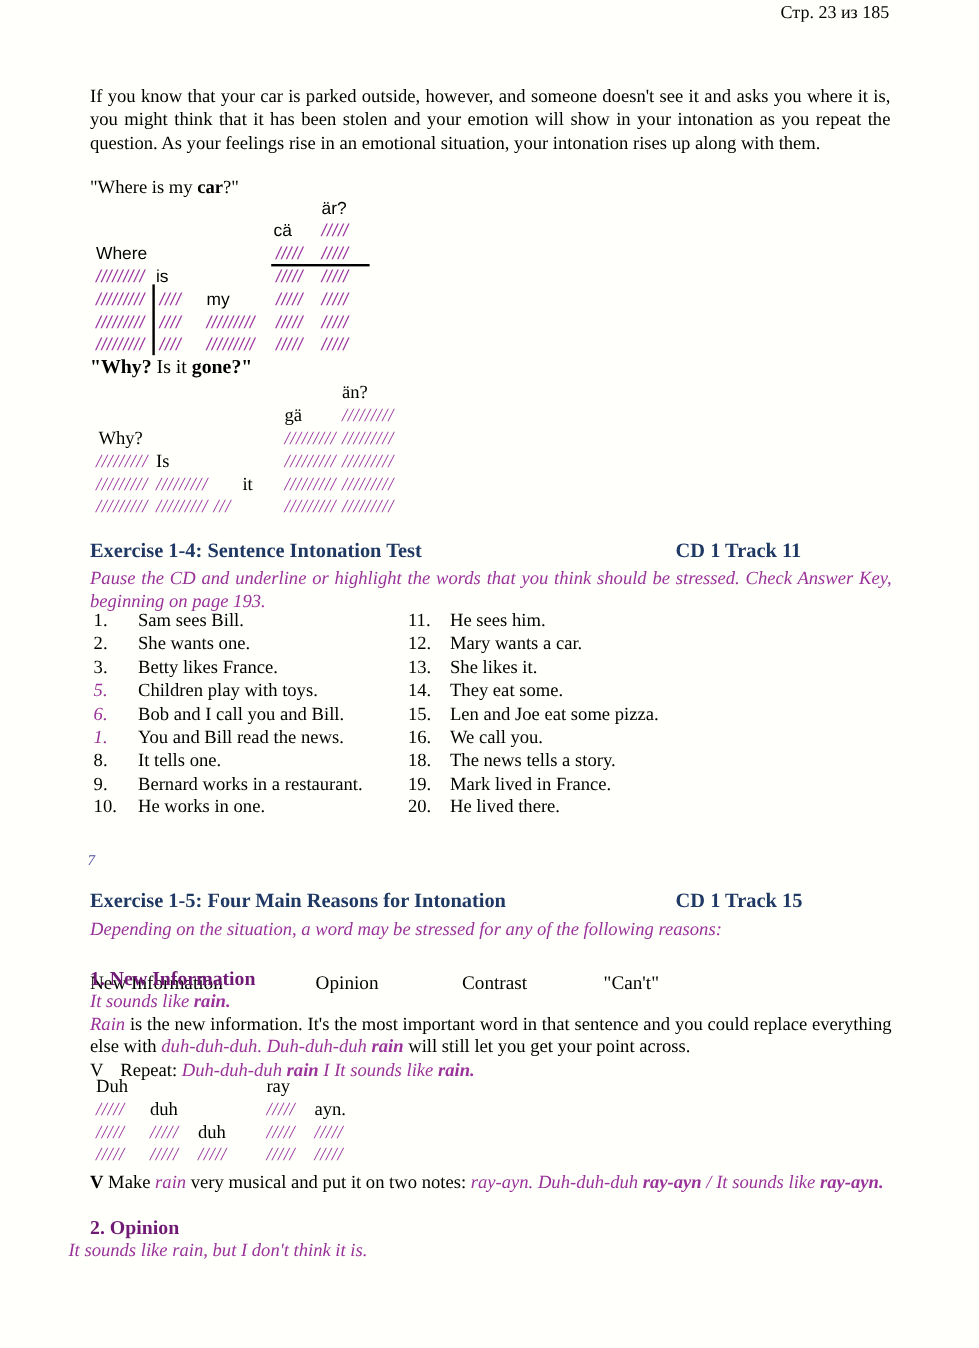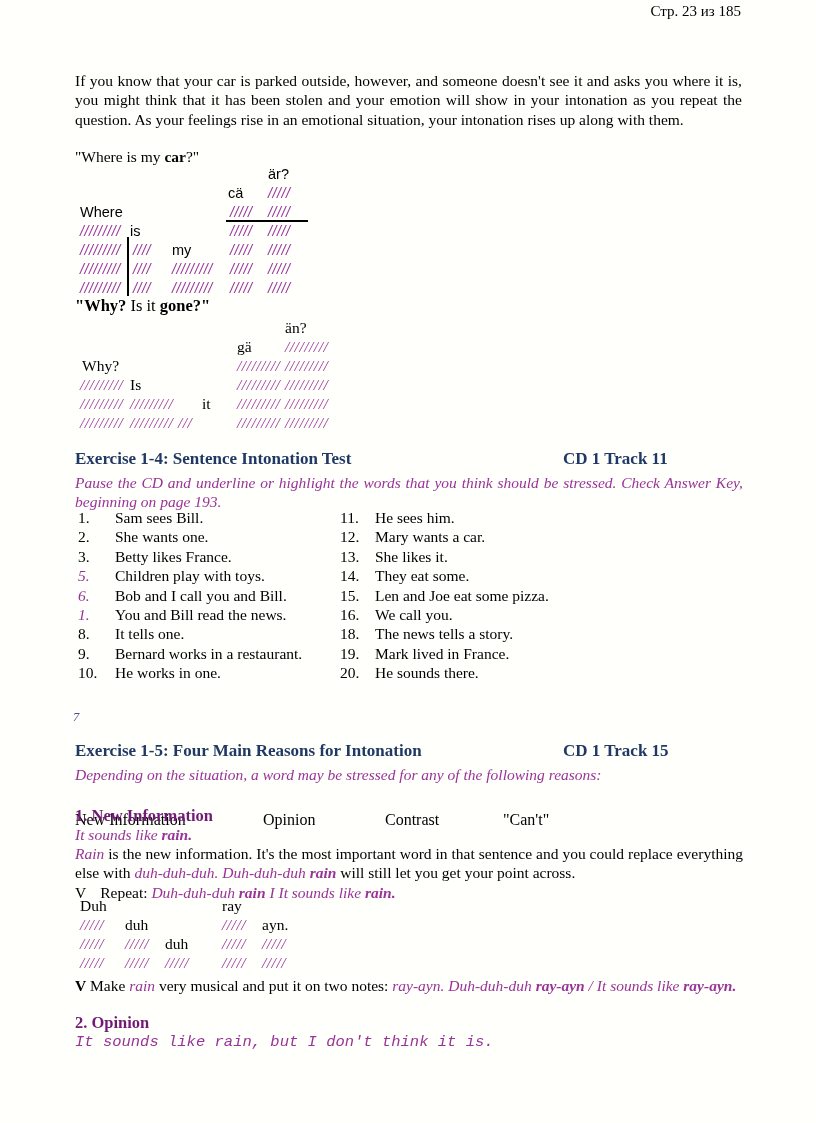--- a/index.html
+++ b/index.html
@@ -120,21 +120,21 @@
     </div>
     <div class="list-col" style="left:265px;">
       <div class="lrow"><span class="rnum">11.</span><span>He sees him.</span></div>
       <div class="lrow"><span class="rnum">12.</span><span>Mary wants a car.</span></div>
       <div class="lrow"><span class="rnum">13.</span><span>She likes it.</span></div>
       <div class="lrow"><span class="rnum">14.</span><span>They eat some.</span></div>
       <div class="lrow"><span class="rnum">15.</span><span>Len and Joe eat some pizza.</span></div>
       <div class="lrow"><span class="rnum">16.</span><span>We call you.</span></div>
       <div class="lrow"><span class="rnum">18.</span><span>The news tells a story.</span></div>
       <div class="lrow"><span class="rnum">19.</span><span>Mark lived in France.</span></div>
-      <div class="lrow"><span class="rnum">20.</span><span>He sounds there.</span></div>
+      <div class="lrow"><span class="rnum">20.</span><span>He lived there.</span></div>
     </div>
   </div>
 
   <div class="abs pagenum" style="left:73px;top:708px;">7</div>
 
   <div class="abs" style="left:75px;top:741px;width:667px;height:20px;">
     <span class="navy">Exercise 1-5: Four Main Reasons for Intonation</span>
     <span class="navy abs" style="left:488px;top:0;">CD 1 Track 15</span>
   </div>
   <div class="abs purple" style="left:75px;top:765px;width:668px;">Depending on the situation, a word may be stressed for any of the following reasons:</div>
@@ -174,15 +174,15 @@
     <span class="mark" style="left:87px;top:57px;">/////</span>
     <span class="mark" style="left:144px;top:57px;">/////</span>
     <span class="mark" style="left:184px;top:57px;">/////</span>
   </div>
 
   <div class="abs para" style="left:75px;top:976px;width:668px;">
     <span class="b">V</span><span> Make </span><span class="purple">rain</span><span> very musical and put it on two notes: </span><span class="purple">ray-ayn. Duh-duh-duh </span><span class="purple-b">ray-ayn</span><span class="purple"> / </span><span class="purple">It sounds like </span><span class="purple-b">ray-ayn.</span>
   </div>
 
   <div class="abs blueh" style="left:75px;top:1013px;">2.  Opinion</div>
-  <div class="abs purple" style="left:75px;top:1033px;font-family:Liberation Mono, monospace;">It sounds like rain, but I don't think it is.</div>
+  <div class="abs purple" style="left:57px;top:1033px;">It sounds like rain, but I don't think it is.</div>
 
 </div>
 
 </body></html>

